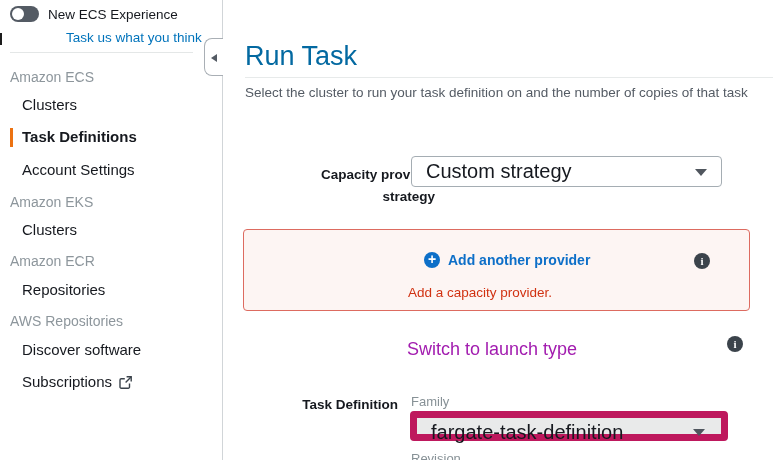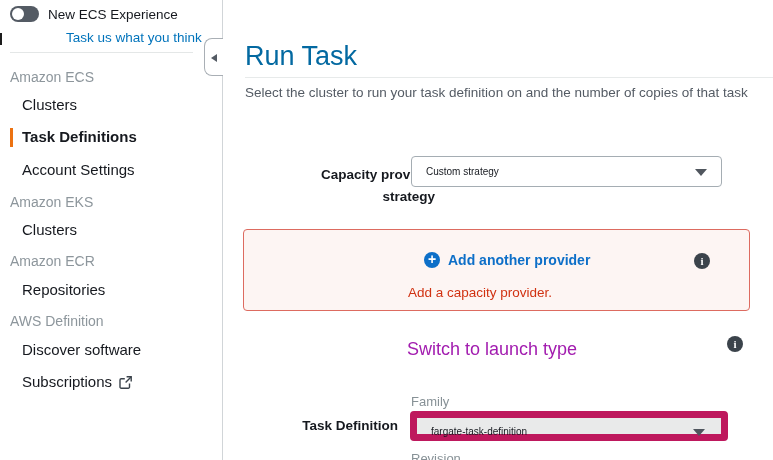--- a/index.html
+++ b/index.html
@@ -26,22 +26,22 @@
     border:1px solid #a9afb5;border-right:none;border-radius:8px 0 0 8px;z-index:2;cursor:pointer;box-sizing:border-box;}
   .tri-left{position:absolute;left:6px;top:15px;width:0;height:0;
     border-top:4px solid transparent;border-bottom:4px solid transparent;border-right:6px solid #545b64;}
   
   .main{position:absolute;left:223px;top:0;width:550px;height:460px;}
   .page-title{position:absolute;left:22px;top:40px;margin:0;font-size:27px;font-weight:400;color:#0369a1;line-height:32px;}
   .title-divider{position:absolute;left:22px;top:77px;width:528px;border-top:1px solid #e7eaea;}
   .subtitle{position:absolute;left:22px;top:85px;margin:0;width:528px;font-size:13.5px;color:#545b64;white-space:nowrap;overflow:hidden;}
   .field-label{position:absolute;font-size:13.5px;font-weight:bold;color:#16191f;text-align:right;}
   .cap-label{left:72px;top:164px;width:140px;line-height:22px;}
-  .td-label{left:22px;top:418px;width:153px;}
-  .dropdown{position:absolute;box-sizing:border-box;border-radius:4px;font-size:10px;color:#16191f;cursor:pointer;}
+  .td-label{left:22px;top:397px;width:153px;}
+  .dropdown{position:absolute;box-sizing:border-box;border-radius:4px;font-size:20px;color:#16191f;cursor:pointer;}
   .dd1{left:188px;top:156px;width:311px;height:31px;background:#fff;border:1px solid #a5adb3;line-height:29px;padding-left:14px;}
   .dd2{left:187px;top:411px;width:318px;height:30px;background:#e9eaea;border:7px solid #be185d;line-height:28px;padding-left:14px;}
   .caret{position:absolute;right:14px;top:12px;width:0;height:0;
     border-left:6px solid transparent;border-right:6px solid transparent;border-top:7px solid #50565e;}
   .dd2 .caret{top:11px;right:16px;}
   .error-box{position:absolute;left:20px;top:229px;width:507px;height:82px;box-sizing:border-box;
     background:#fdf5f3;border:1px solid #dd6b60;border-radius:4px;}
   .add-link{position:absolute;left:180px;top:22px;display:flex;align-items:center;gap:8px;
     color:#0d6fc8;font-weight:bold;font-size:14px;text-decoration:none;cursor:pointer;}
   .plus-icon{width:16px;height:16px;border-radius:50%;background:#0d6fc8;color:#fff;
@@ -79,21 +79,21 @@
     <div class="active-bar"></div>
     <a class="sb-i active" style="top:128px">Task Definitions</a>
     <a class="sb-i" style="top:161px">Account Settings</a>
 
     <div class="sb-h" style="top:193px">Amazon EKS</div>
     <a class="sb-i" style="top:221px">Clusters</a>
 
     <div class="sb-h" style="top:252px">Amazon ECR</div>
     <a class="sb-i" style="top:281px">Repositories</a>
 
-    <div class="sb-h" style="top:312px">AWS Definition</div>
+    <div class="sb-h" style="top:312px">AWS Repositories</div>
     <a class="sb-i" style="top:341px">Discover software</a>
     <a class="sb-i" style="top:373px">
       <span>Subscriptions</span>
       <svg class="ext-icon" width="15" height="15" viewBox="0 0 15 15">
         <path d="M11.5 8.5 V12 a1.2 1.2 0 0 1 -1.2 1.2 H3.2 A1.2 1.2 0 0 1 2 12 V5 a1.2 1.2 0 0 1 1.2 -1.2 H6.8" fill="none" stroke="#3b434b" stroke-width="1.4"></path>
         <path d="M8.6 1.8 H13.2 V6.4" fill="none" stroke="#3b434b" stroke-width="1.4"></path>
         <path d="M13 2 L7.6 7.4" fill="none" stroke="#3b434b" stroke-width="1.4"></path>
       </svg>
     </a>
   </aside>

